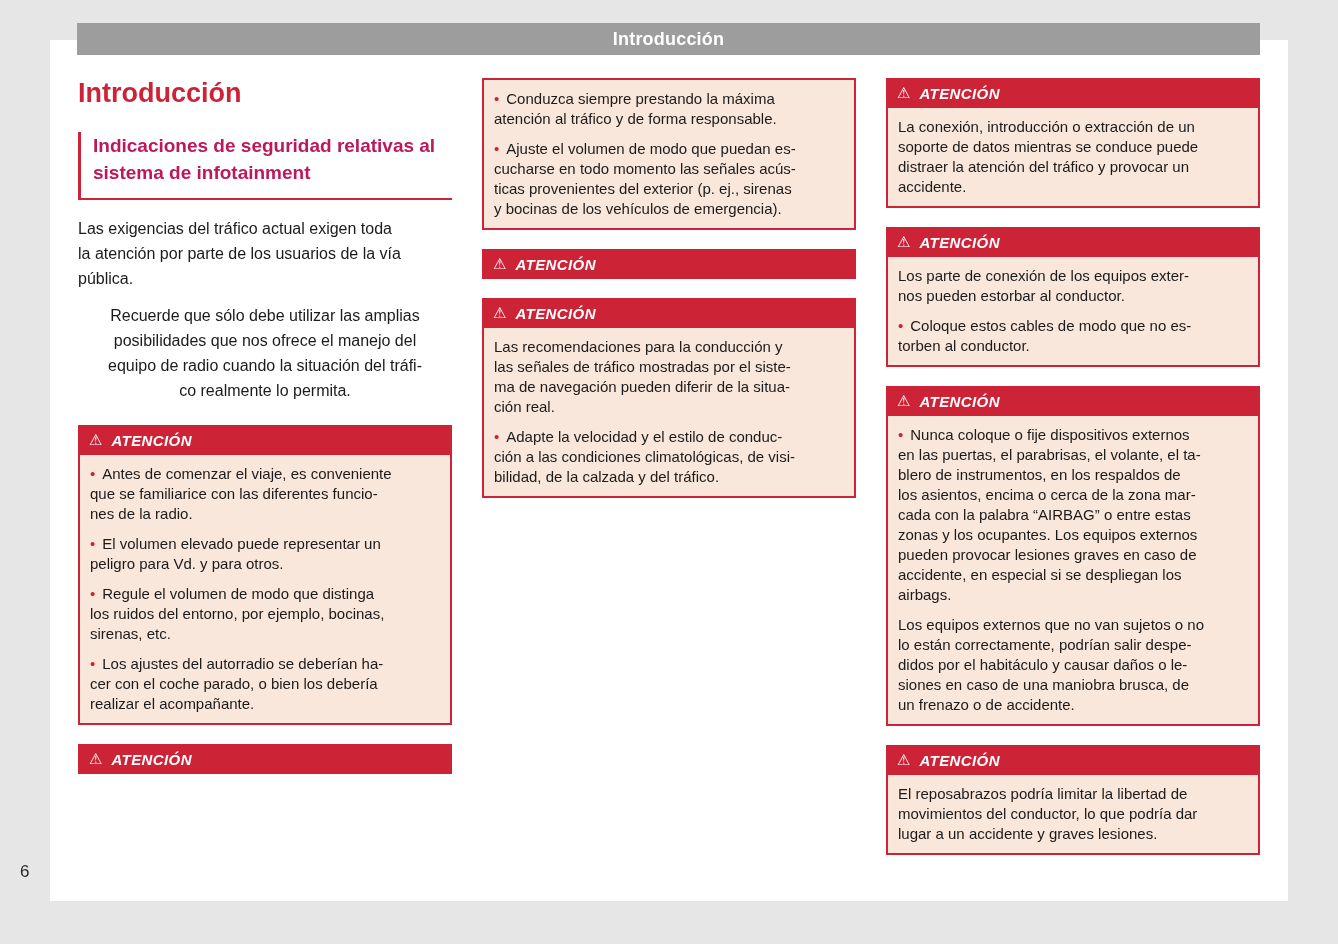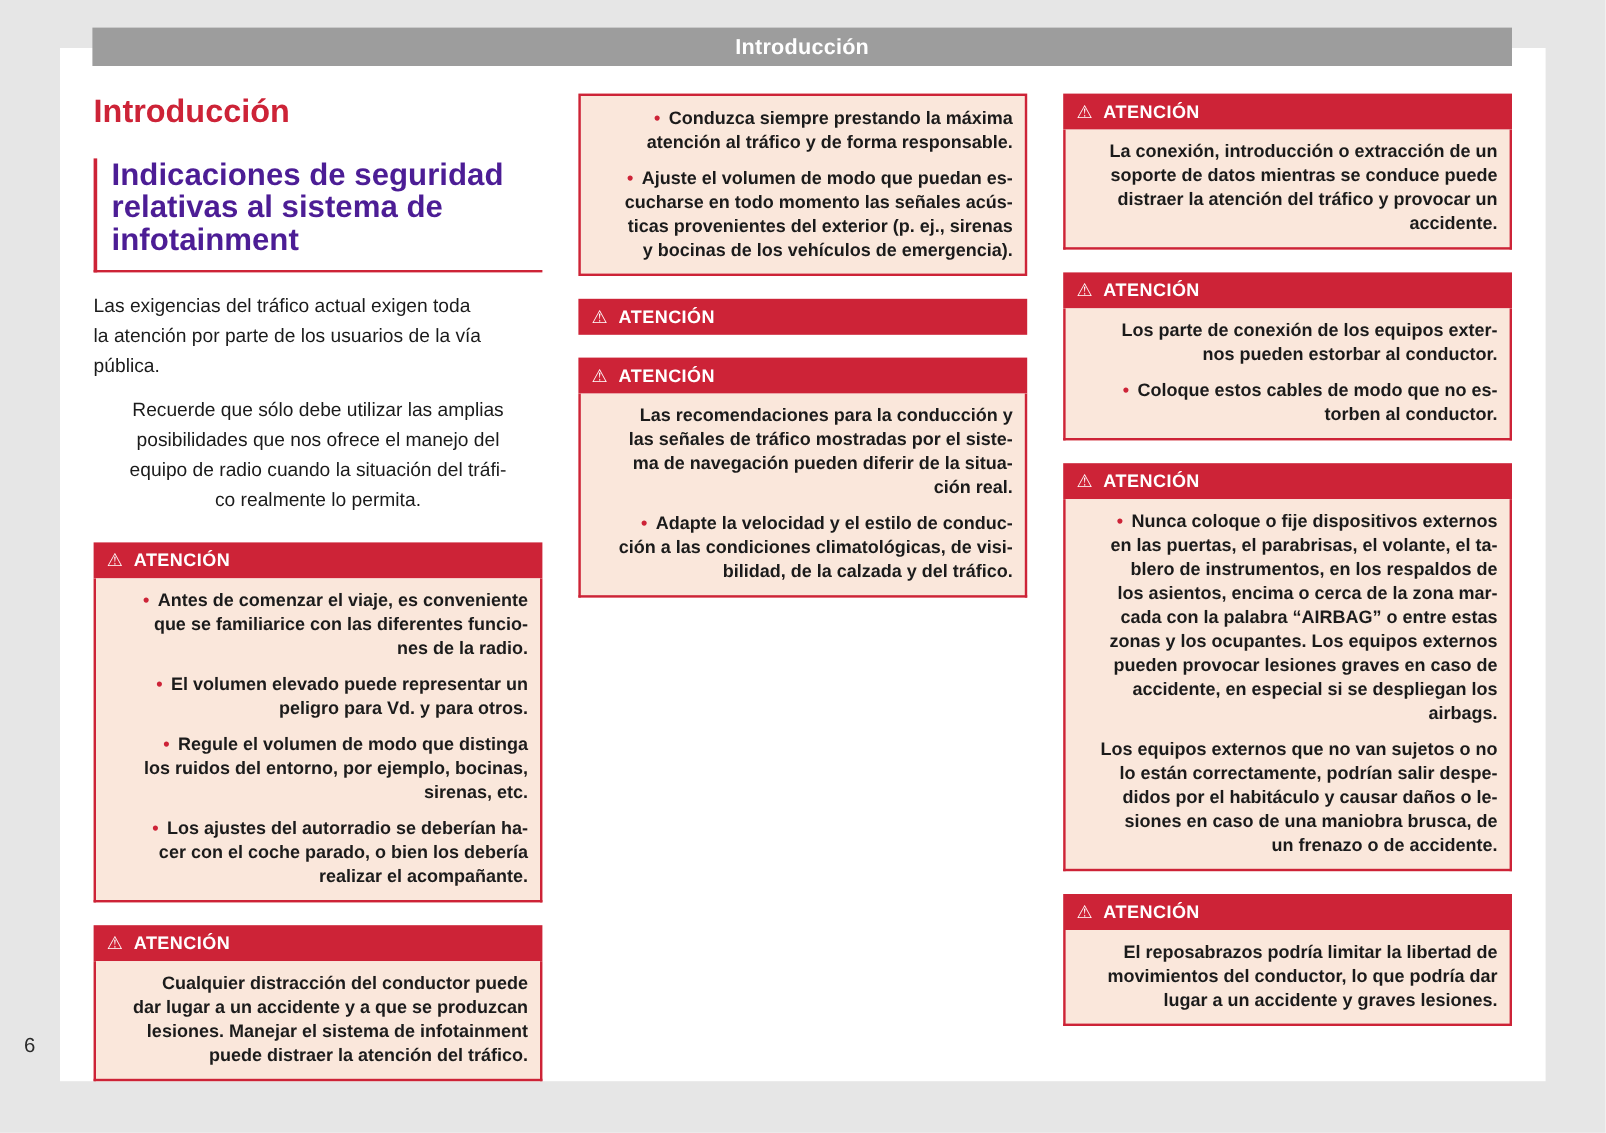--- a/index.html
+++ b/index.html
@@ -29,44 +29,44 @@
   }
   .col{width:374px;flex:0 0 374px;}
 
   
   .doc-title{
     margin:0 0 24px;font-size:27px;line-height:30px;font-weight:bold;color:#cd2337;
   }
   .section-heading{
     border-left:3px solid #cd2337;border-bottom:2px solid #cd2337;
     padding:0 0 12px 12px;margin:0 0 16px;
-    font-size:26px;line-height:27px;font-weight:bold;color:#4c1d95;
+    font-size:19px;line-height:27px;font-weight:bold;color:#be185d;
   }
   .body-para{
     margin:0 0 12px;font-size:16px;line-height:25px;white-space:pre-line;
   }
   .body-para:last-of-type{margin-bottom:22px;text-align:center;}
 
   
   .warn-box{margin:0 0 19px;}
   .warn-box:last-child{margin-bottom:0;}
   .warn-header{
     height:30px;background:#cd2337;display:flex;align-items:center;padding:0 11px;
   }
   .warn-icon{
     color:#ffffff;font-family:"DejaVu Sans",sans-serif;font-size:15px;
     margin-right:9px;line-height:1;
   }
-  .warn-title{color:#ffffff;font-weight:bold;font-size:15px;letter-spacing:.4px;}
+  .warn-title{color:#ffffff;font-weight:bold;font-size:15px;letter-spacing:.4px;font-style:italic;}
   .warn-body{
     background:#fae7db;border:2px solid #cd2337;border-top:none;padding:9px 10px;
   }
   .warn-body.no-header{border-top:2px solid #cd2337;}
   .warn-item{
-    margin:0 0 10px;font-size:15px;font-weight:bold;line-height:20px;color:#1b1b1b;text-align:right;
+    margin:0 0 10px;font-size:15px;font-weight:normal;line-height:20px;color:#1b1b1b;
   }
   .warn-item:last-child{margin-bottom:0;}
   .warn-item .dot{color:#cd2337;margin-right:7px;}
   .warn-item .txt{white-space:pre-line;}
 </style>
 </head>
 <body>
 
 <div class="page"></div>
 
@@ -102,26 +102,20 @@
 sirenas, etc.</span></p>
             <p class="warn-item"><span class="dot">•</span><span class="txt">Los ajustes del autorradio se deberían ha-
 cer con el coche parado, o bien los debería
 realizar el acompañante.</span></p>
           </div>
         </section>
         <section class="warn-box">
           <div class="warn-header">
             <span class="warn-icon">⚠</span>
             <span class="warn-title">ATENCIÓN</span>
-          </div>
-          <div class="warn-body">
-            <p class="warn-item"><span class="txt">Cualquier distracción del conductor puede
-dar lugar a un accidente y a que se produzcan
-lesiones. Manejar el sistema de infotainment
-puede distraer la atención del tráfico.</span></p>
           </div>
         </section>
       </div>
   </div>
   <div class="col">
     <div>
         <section class="warn-box">
           <div class="warn-body no-header">
             <p class="warn-item"><span class="dot">•</span><span class="txt">Conduzca siempre prestando la máxima
 atención al tráfico y de forma responsable.</span></p>

